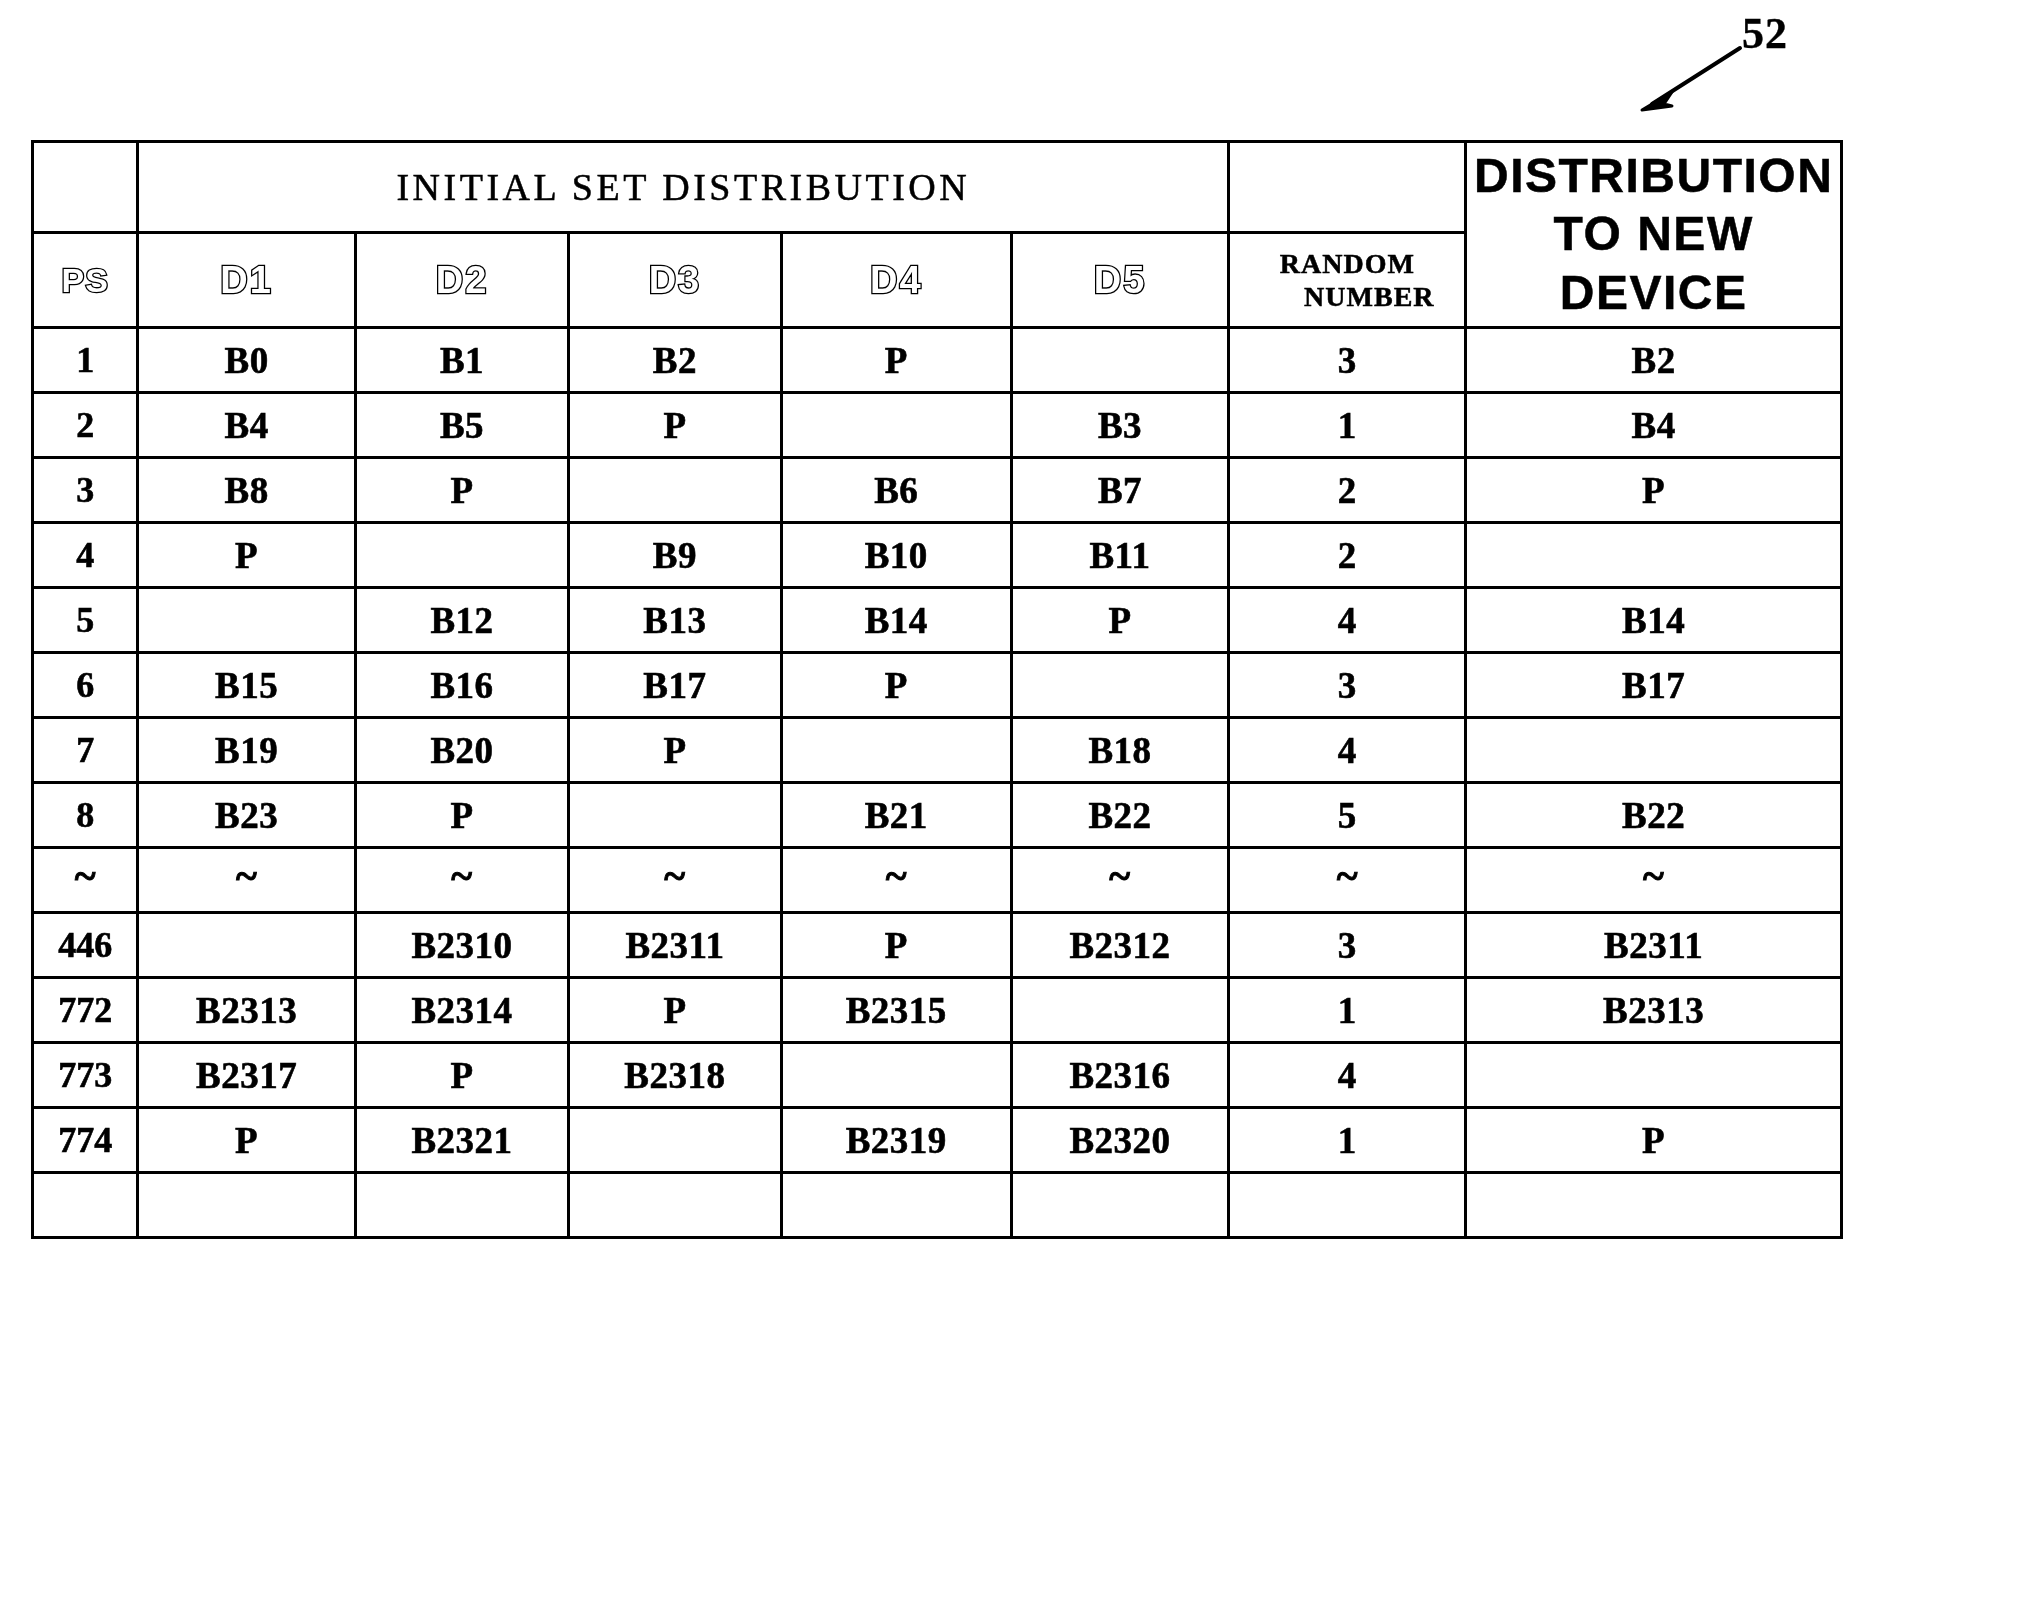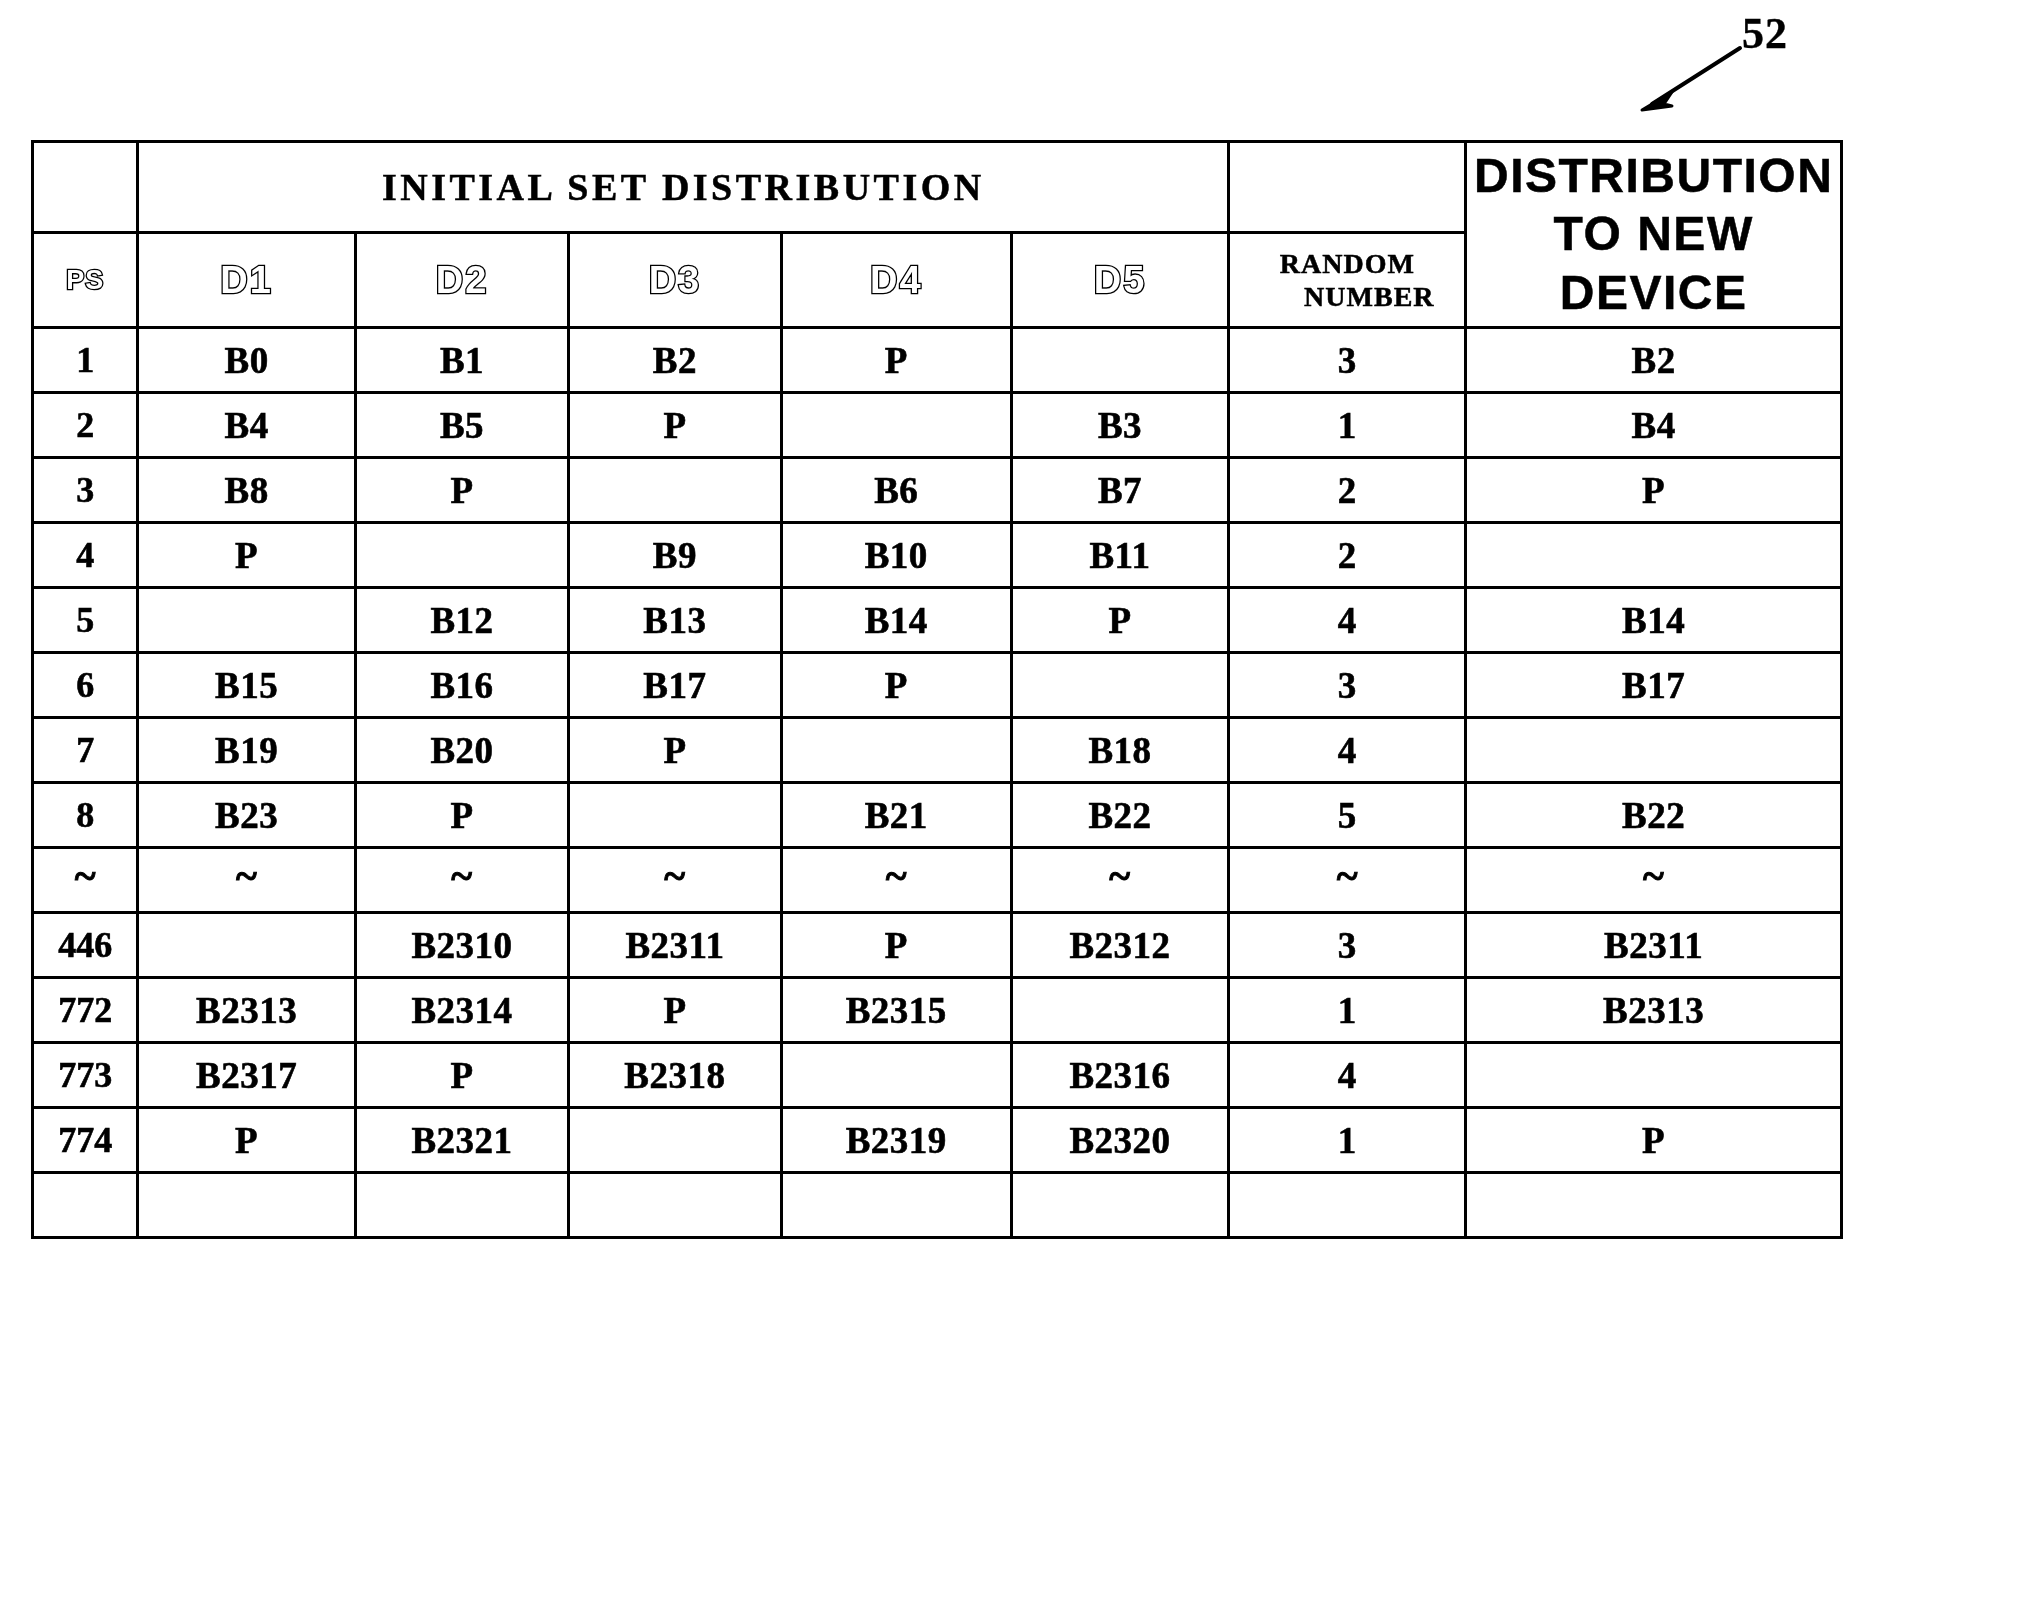--- a/index.html
+++ b/index.html
@@ -82,21 +82,21 @@
   col.c-d4   { width: 192px; }
   col.c-d5   { width: 182px; }
   col.c-rnd  { width: 198px; }
   col.c-dist { width: 314px; }
 
   
   tr.hdr-1 td { height: 88px; }
   .hdr-blank-left  { border-bottom-color: #000; }
   .initial-set-title {
     font-size: 38px;
-    font-weight: bold;
+    font-weight: normal;
     letter-spacing: 3.5px;
     font-family: "Liberation Serif", "DejaVu Serif", serif;
     -webkit-text-stroke: 0.5px #000;
     white-space: nowrap;
   }
   .dist-new-device {
     font-size: 48px;
     font-weight: bold;
     letter-spacing: 1.5px;
     line-height: 1.22;
@@ -115,21 +115,21 @@
     font-size: 38px;
     font-weight: bold;
     letter-spacing: 2px;
     color: #ffffff;
     -webkit-text-stroke: 2.6px #000000;
     paint-order: stroke fill;
     display: inline-block;
     line-height: 1;
   }
   .outline-label.small {
-    font-size: 27px;
+    font-size: 34px;
     letter-spacing: 1px;
   }
 
   .random-number {
     font-size: 28px;
     font-weight: bold;
     letter-spacing: 1px;
     line-height: 1.18;
     font-family: "Liberation Serif", "DejaVu Serif", serif;
     -webkit-text-stroke: 0.5px #000;

